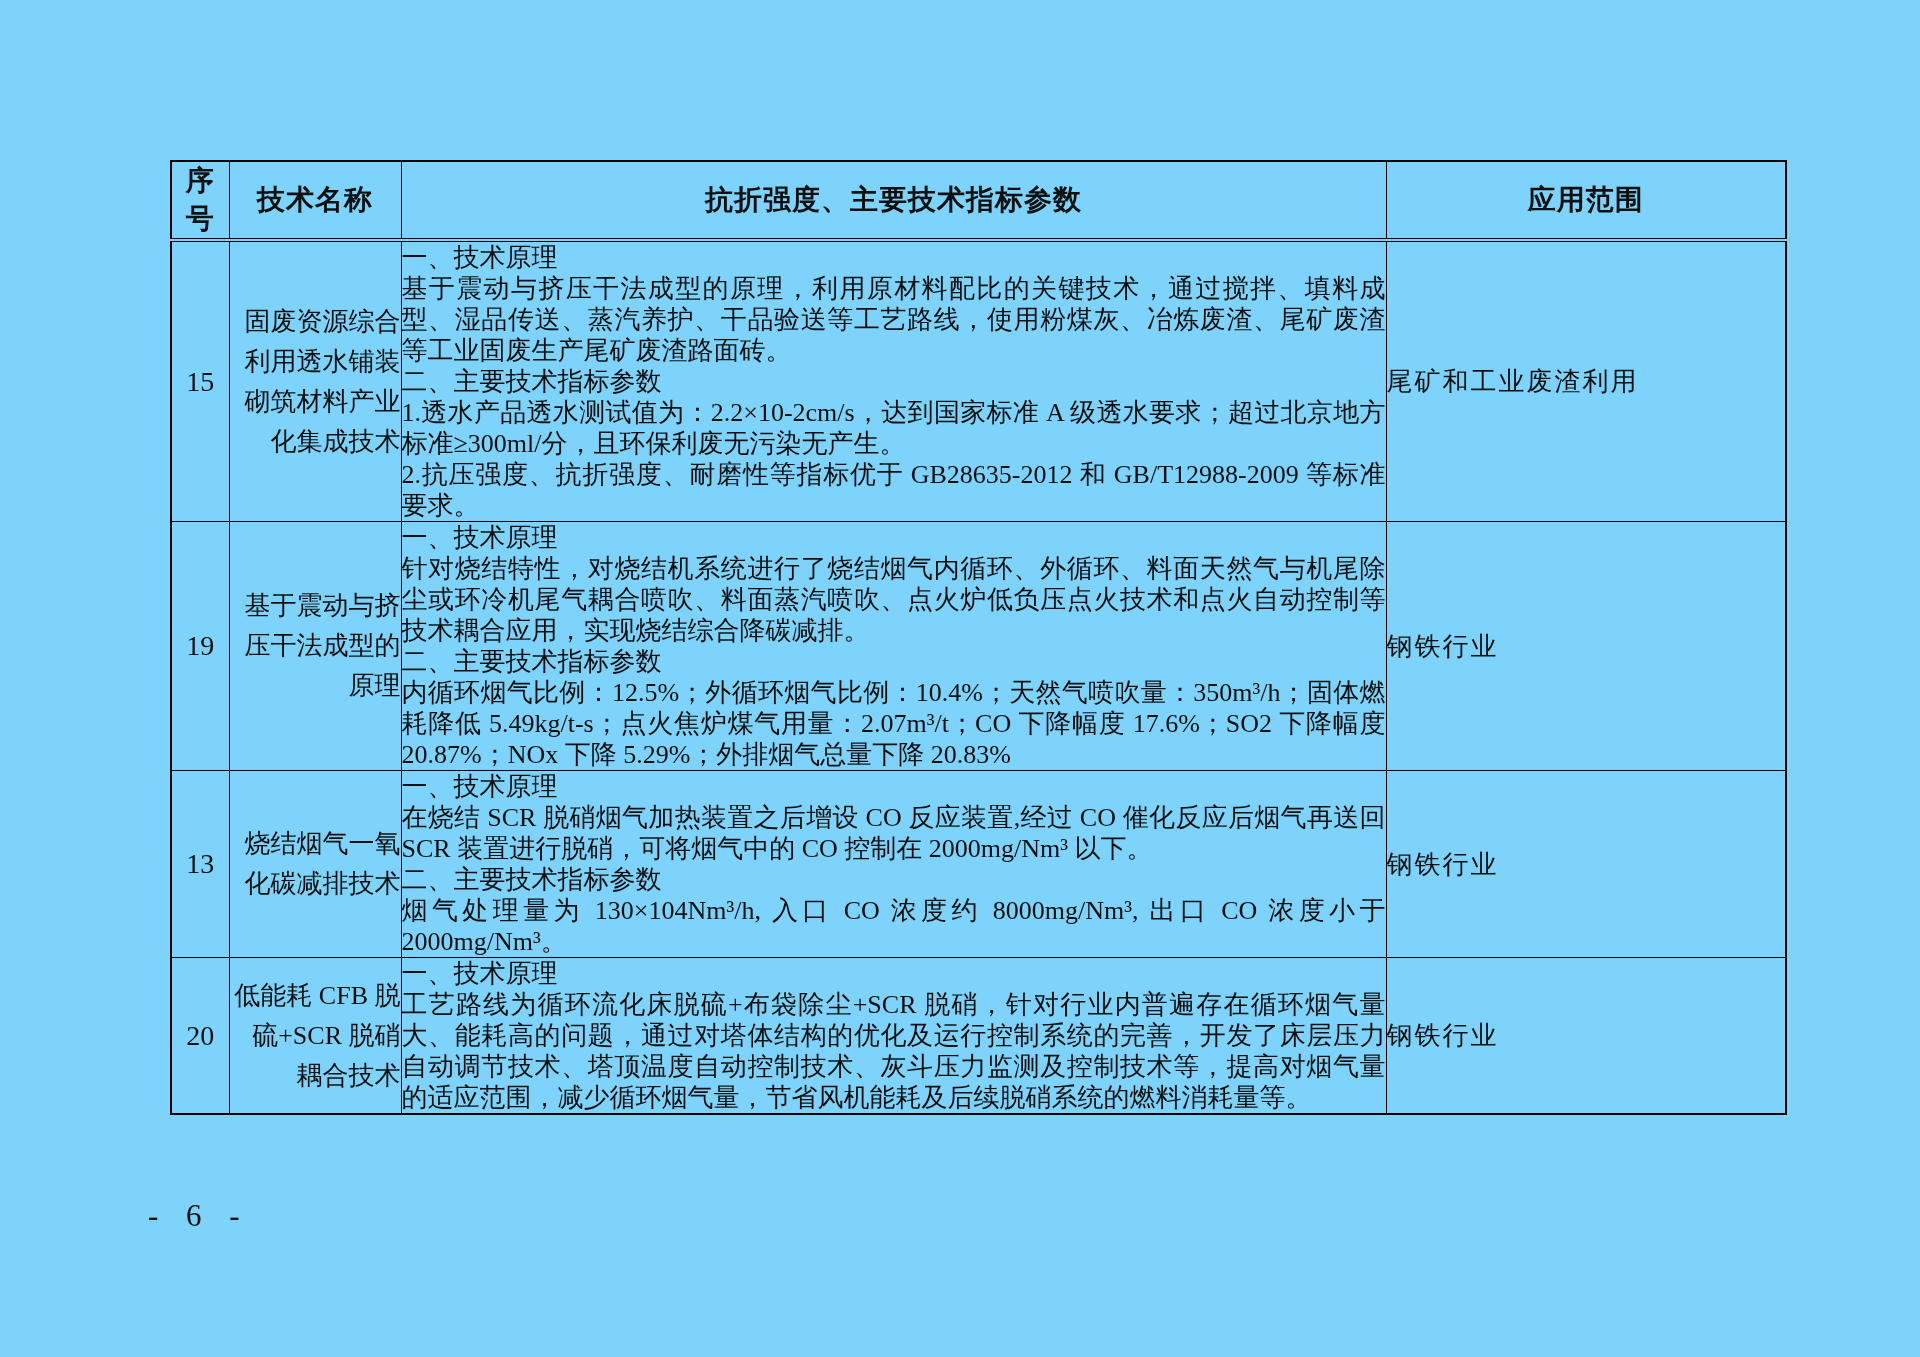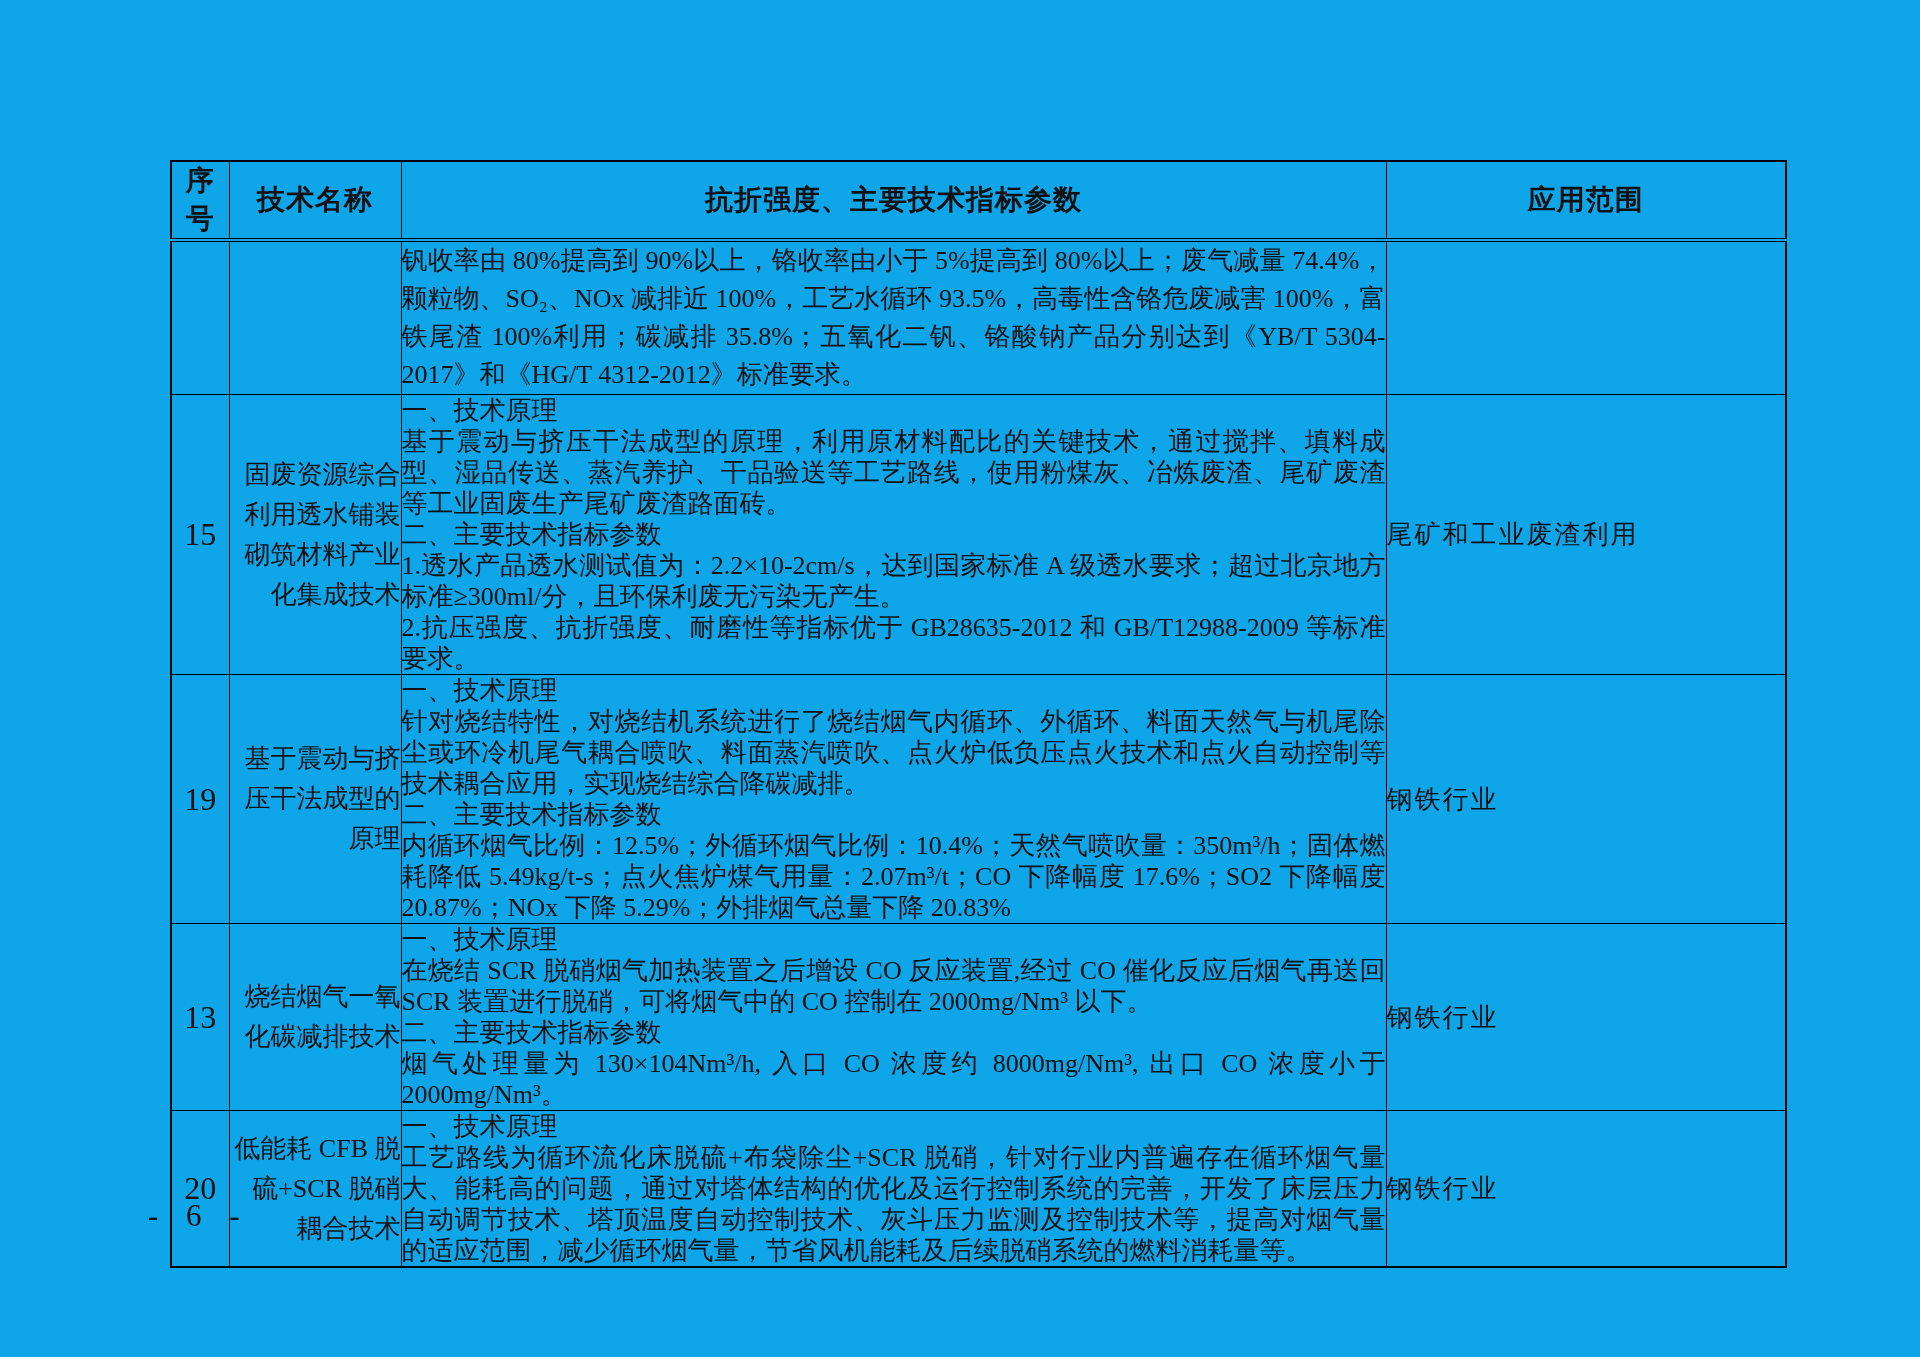--- a/index.html
+++ b/index.html
@@ -8,21 +8,21 @@
     background: #ffffff;
     width: 1920px;
     height: 1357px;
     position: relative;
     font-family: "Liberation Serif", "DejaVu Serif", serif;
     color: #101010;
   }
   .page {
     position: absolute;
     inset: 0;
-    background: #0ea5e9;
+    background: #7dd3fc;
     padding-left: 17px;
   }
   .doc-table-wrap {
     position: absolute;
     left: 170px;
     top: 160px;
     width: 1615px;
   }
   table.doc-table {
     border-collapse: collapse;
@@ -40,21 +40,21 @@
   table.doc-table th {
     border-bottom: 4px double #000;
     font-weight: bold;
     font-size: 28px;
     text-align: center;
     height: 74px;
     letter-spacing: 1px;
   }
   td.c-num {
     text-align: center;
-    font-size: 32px;
+    font-size: 28px;
   }
   td.c-name {
     text-align: right;
     font-size: 26px;
     line-height: 40px;
     padding: 0 10px;
   }
   td.c-content {
     vertical-align: top;
     padding: 2px 10px 2px 12px;
@@ -101,28 +101,20 @@
       </colgroup>
       <thead>
         <tr>
           <th>序号</th>
           <th>技术名称</th>
           <th>抗折强度、主要技术指标参数</th>
           <th>应用范围</th>
         </tr>
       </thead>
       <tbody>
-        <tr class="r-h0 loose">
-          <td class="c-num"></td>
-          <td class="c-name"></td>
-          <td class="c-content">
-              <div class="para">钒收率由 80%提高到 90%以上，铬收率由小于 5%提高到 80%以上；废气减量 74.4%，颗粒物、SO₂、NOx 减排近 100%，工艺水循环 93.5%，高毒性含铬危废减害 100%，富铁尾渣 100%利用；碳减排 35.8%；五氧化二钒、铬酸钠产品分别达到《YB/T 5304-2017》和《HG/T 4312-2012》标准要求。</div>
-            </td>
-          <td class="c-scope"></td>
-        </tr>
         <tr class="r-h1">
           <td class="c-num">15</td>
           <td class="c-name">固废资源综合利用透水铺装砌筑材料产业化集成技术</td>
           <td class="c-content">
               <div class="para">一、技术原理</div>
               <div class="para">基于震动与挤压干法成型的原理，利用原材料配比的关键技术，通过搅拌、填料成型、湿品传送、蒸汽养护、干品验送等工艺路线，使用粉煤灰、冶炼废渣、尾矿废渣等工业固废生产尾矿废渣路面砖。</div>
               <div class="para">二、主要技术指标参数</div>
               <div class="para">1.透水产品透水测试值为：2.2×10-2cm/s，达到国家标准 A 级透水要求；超过北京地方标准≥300ml/分，且环保利废无污染无产生。</div>
               <div class="para">2.抗压强度、抗折强度、耐磨性等指标优于 GB28635-2012 和 GB/T12988-2009 等标准要求。</div>
             </td>

